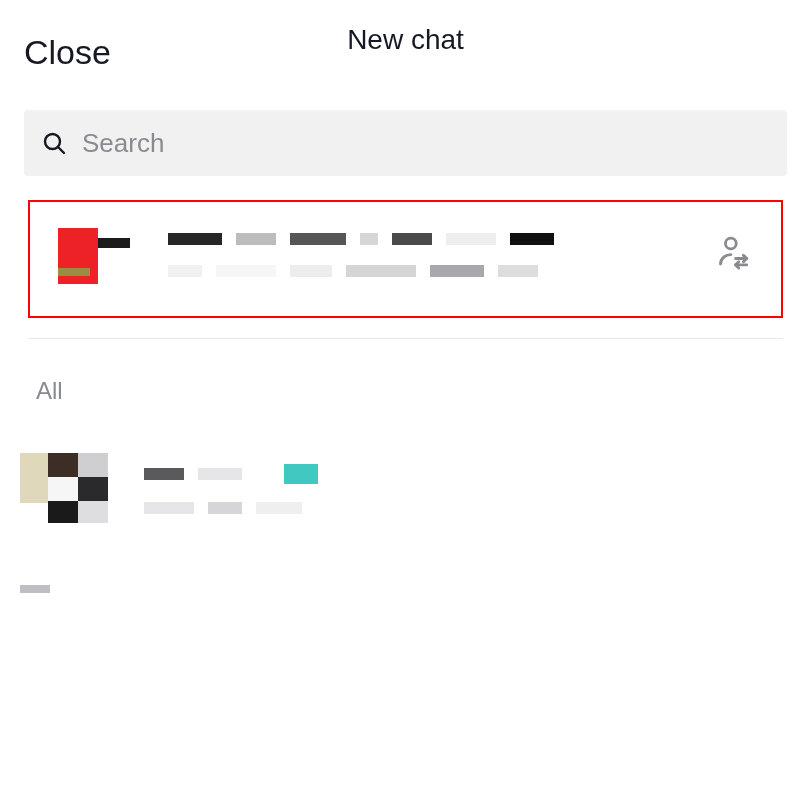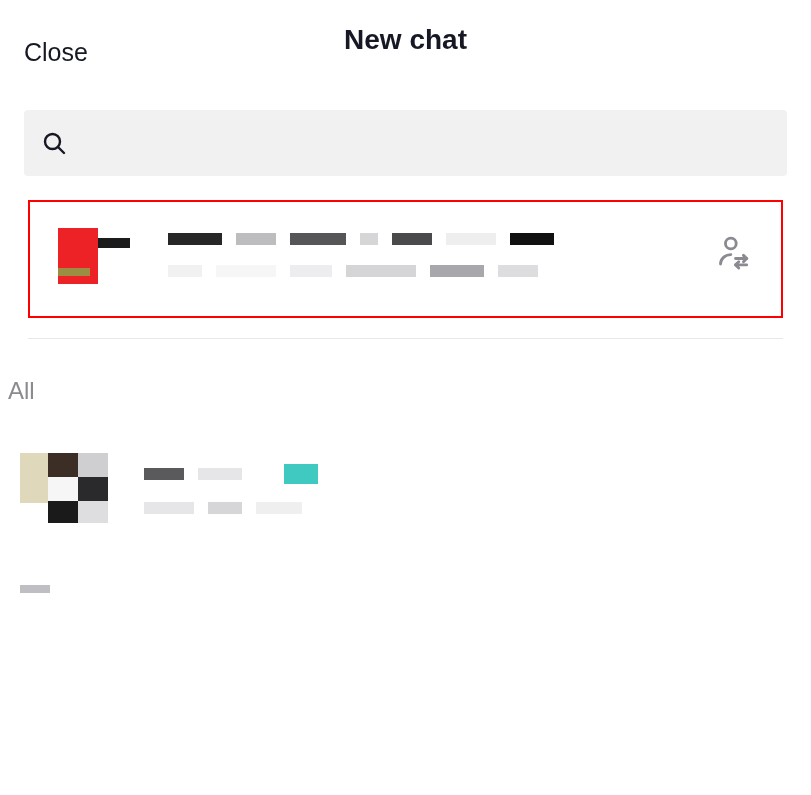--- a/index.html
+++ b/index.html
@@ -1,38 +1,38 @@
 <!DOCTYPE html>
 <html><head>
 <meta charset="utf-8">
 <style>
   * { box-sizing: border-box; margin: 0; padding: 0; }
   html, body { width: 811px; height: 795px; background: #fff; font-family: -apple-system, BlinkMacSystemFont, "Segoe UI", Helvetica, Arial, sans-serif; color: #161823; }
   .container { width: 811px; height: 795px; position: relative; padding: 0; overflow: hidden; }
 
   .header { display: flex; align-items: center; height: 80px; padding: 0 24px; position: relative; }
-  .close-btn { font-size: 25px; font-weight: 400; color: #161823; background: none; border: none; cursor: pointer; margin-top: 24px; }
-  .title { position: absolute; left: 50%; transform: translateX(-50%); font-size: 28px; font-weight: 700; color: #161823; }
+  .close-btn { font-size: 34px; font-weight: 400; color: #161823; background: none; border: none; cursor: pointer; margin-top: 24px; }
+  .title { position: absolute; left: 50%; transform: translateX(-50%); font-size: 28px; font-weight: 400; color: #161823; }
 
   .search-row { margin: 30px 24px 0 24px; background: #f1f1f2; border-radius: 4px; height: 66px; display: flex; align-items: center; padding: 0 18px; }
   .search-row .icon { display: inline-flex; margin-right: 16px; }
   .search-input { flex: 1; background: transparent; border: none; outline: none; font-size: 26px; color: #161823; }
   .search-input::placeholder { color: #8a8b91; }
 
   .section-label { margin: 28px 0 0 24px; font-size: 22px; color: #161823; display: flex; align-items: center; gap: 8px; }
 
   .highlight-box { margin: 24px 28px 0 28px; border: 2px solid #ff0000; padding: 22px 28px 30px 28px; display: flex; align-items: center; }
   .friend-avatar { width: 72px; height: 62px; position: relative; margin-right: 38px; }
   .friend-text { flex: 1; display: flex; flex-direction: column; gap: 20px; }
   .name-row, .sub-row { display: flex; gap: 14px; align-items: center; }
   .friend-action { margin-left: auto; }
 
   .divider { margin: 20px 28px 0 28px; height: 1px; background: #e7e7ea; }
 
-  .all-label { margin: 38px 0 0 8px; font-size: 24px; color: #8a8b91; }
+  .all-label { margin: 38px 0 0 36px; font-size: 24px; color: #8a8b91; }
 
   .letter-label { margin: 38px 0 0 20px; }
   .letter-block { width: 30px; height: 8px; background: #bfbfc3; }
 
   .all-row { margin: 48px 0 0 20px; display: flex; align-items: center; }
   .all-avatar { width: 90px; height: 72px; position: relative; margin-right: 34px; }
   .all-text { display: flex; flex-direction: column; gap: 18px; }
 
   .letter-label-2 { margin: 54px 0 0 20px; }
 
@@ -50,20 +50,21 @@
     <div class="title">New chat</div>
   </div>
 
   <div class="search-row">
     <span class="icon">
       <svg width="24" height="24" viewBox="0 0 24 24" fill="none" stroke="#161823" stroke-width="2.4" stroke-linecap="round">
         <circle cx="10.5" cy="10.5" r="7.5"></circle>
         <line x1="16.5" y1="16.5" x2="22" y2="22"></line>
       </svg>
     </span>
+    <input class="search-input" type="text" placeholder="Search" style="">
   </div>
 
 
   <div class="highlight-box">
     <div class="friend-avatar">
       <span class="px" style="left:0;top:4px;width:40px;height:28px;background:#ec2226"></span>
       <span class="px" style="left:40px;top:14px;width:32px;height:10px;background:#1b1b1b"></span>
       <span class="px" style="left:0;top:32px;width:40px;height:28px;background:#ec2226"></span>
       <span class="px" style="left:0;top:44px;width:32px;height:8px;background:#9b8e42"></span>
     </div>

